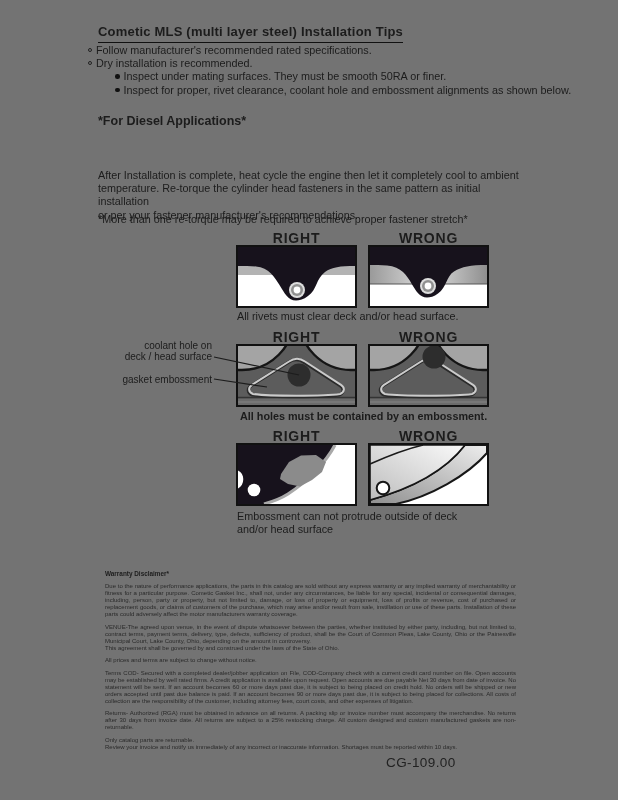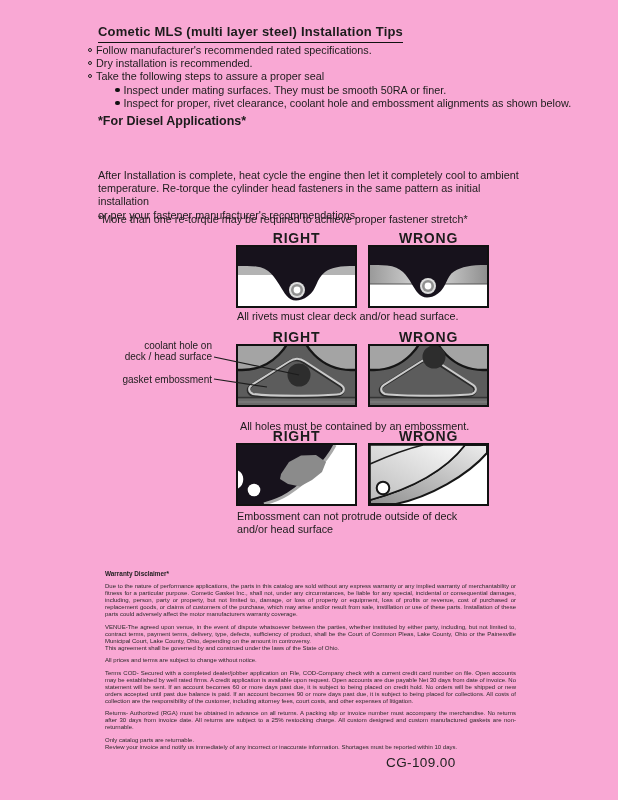--- a/index.html
+++ b/index.html
@@ -1,18 +1,18 @@
 <!DOCTYPE html>
 <html><head>
 <meta charset="utf-8">
 <style>
   * { margin:0; padding:0; box-sizing:border-box; }
   html,body { background:#e8e8e8; }
   .page {
-    position:relative; width:618px; height:800px; background:#f9a8d4;
+    position:relative; width:618px; height:800px; background:#737373;
     font-family:"Liberation Sans", sans-serif; color:#1c1c1c; overflow:hidden;
     margin:0 auto;
   }
   .abs { position:absolute; }
   .title {
     font-size:13px; font-weight:bold; letter-spacing:.2px;
     border-bottom:1.6px solid #111; padding-bottom:3px; display:inline-block;
   }
   .bullets { font-size:10.8px; line-height:13.2px; }
   .b-row { display:flex; align-items:flex-start; }
@@ -48,24 +48,20 @@
 
   <div class="abs bullets" style="left:88px; top:44px;">
     <div class="b-row">
       <span class="b-mark"></span>
       <span>Follow manufacturer's recommended rated specifications.</span>
     </div>
     <div class="b-row">
       <span class="b-mark"></span>
       <span>Dry installation is recommended.</span>
     </div>
-    <div class="b-row">
-      <span class="b-mark"></span>
-      <span>Take the following steps to assure a proper seal</span>
-    </div>
     <div class="sb-row">
       <span class="sb-mark"></span>
       <span>Inspect under mating surfaces.  They must be smooth 50RA or finer.</span>
     </div>
     <div class="sb-row">
       <span class="sb-mark"></span>
       <span>Inspect for proper, rivet clearance, coolant hole and embossment alignments as shown below.</span>
     </div>
   </div>
 
@@ -150,21 +146,21 @@
       <line x1="2" y1="58" x2="119" y2="58" stroke="#8c8c8c" stroke-width="0.8"></line>
       <circle cx="6" cy="-26" r="52" fill="#a4a4a4" stroke="#151515" stroke-width="2.4"></circle>
       <circle cx="115" cy="-26" r="52" fill="#a4a4a4" stroke="#151515" stroke-width="2.4"></circle>
       <path d="M17,50 C12,48 12,43.5 16,40.8 L53,17.5 C58,14 64,14 69,17.5 L105,40.8 C109,43.5 109,48 104,50 C88,52.2 33,52.2 17,50 Z" fill="none" stroke="#2b2b2b" stroke-width="3.2" transform="translate(-0.8,0.9)"></path>
       <path d="M17,50 C12,48 12,43.5 16,40.8 L53,17.5 C58,14 64,14 69,17.5 L105,40.8 C109,43.5 109,48 104,50 C88,52.2 33,52.2 17,50 Z" fill="none" stroke="#cbcbcb" stroke-width="2"></path>
       <circle cx="66" cy="13" r="11.5" fill="#2d2d2d"></circle>
       <rect x="1" y="1" width="119" height="61" fill="none" stroke="#111" stroke-width="2"></rect>
     </svg>
   </div>
 
-  <div class="abs fig-caption" style="left:240px; top:420px;">All holes must be contained by an embossment.</div>
+  <div class="abs fig-caption" style="left:240px; top:410px;font-weight:bold;">All holes must be contained by an embossment.</div>
 
   <div class="abs fig-label" style="left:236px; top:428px;">RIGHT</div>
   <div class="abs fig-label" style="left:368px; top:428px;">WRONG</div>
 
   <div class="abs" style="left:236px; top:443px;">
     <svg class="panel" viewBox="0 0 121 63">
       <rect x="0" y="0" width="121" height="63" fill="#fff"></rect>
       <path d="M2,2 H99 C90,19 72,38 52,51 C45,55.5 37,58.5 28,61 H2 Z" fill="#17121c"></path>
       <path d="M99,2 C90,19 72,38 52,51 C45,55.5 37,58.5 28,61" fill="none" stroke="#a9a9a9" stroke-width="3.2"></path>
       <path d="M45,31 L53,19 L65,12.5 L80,12 L90,19 L86,29 L76,37 L64,43.5 L52,41 L44,36 Z" fill="#8b8b8b"></path>

